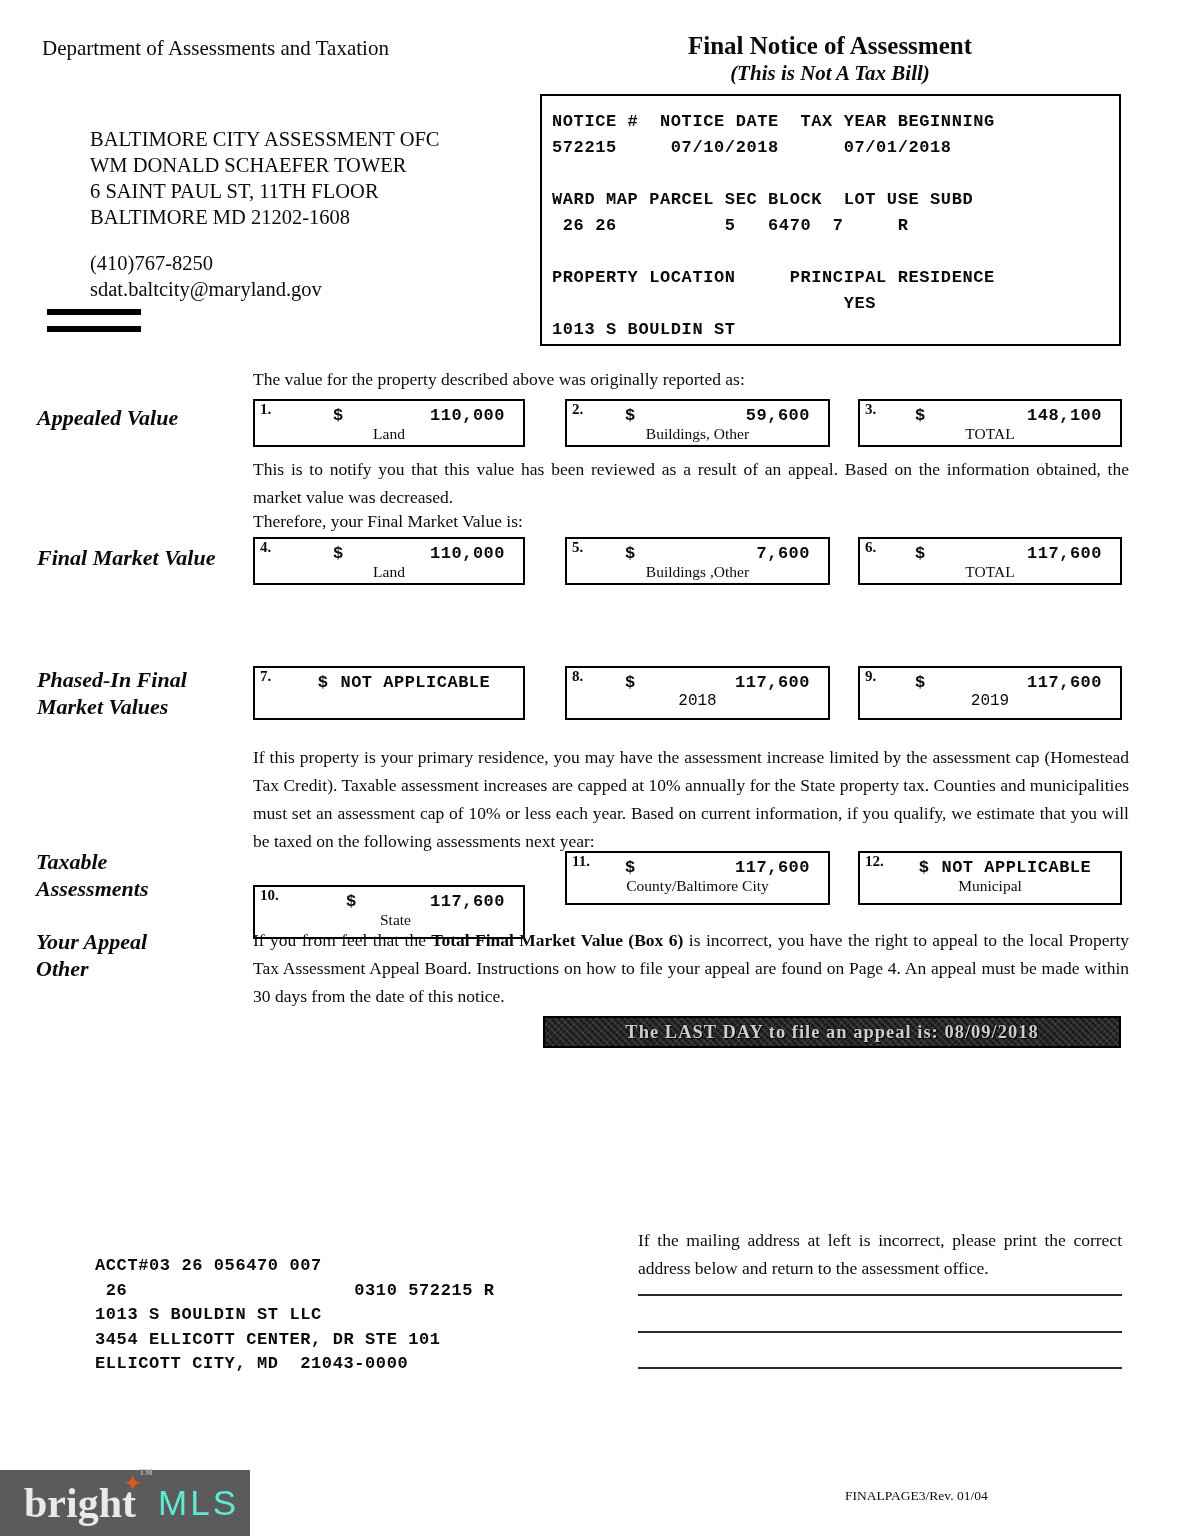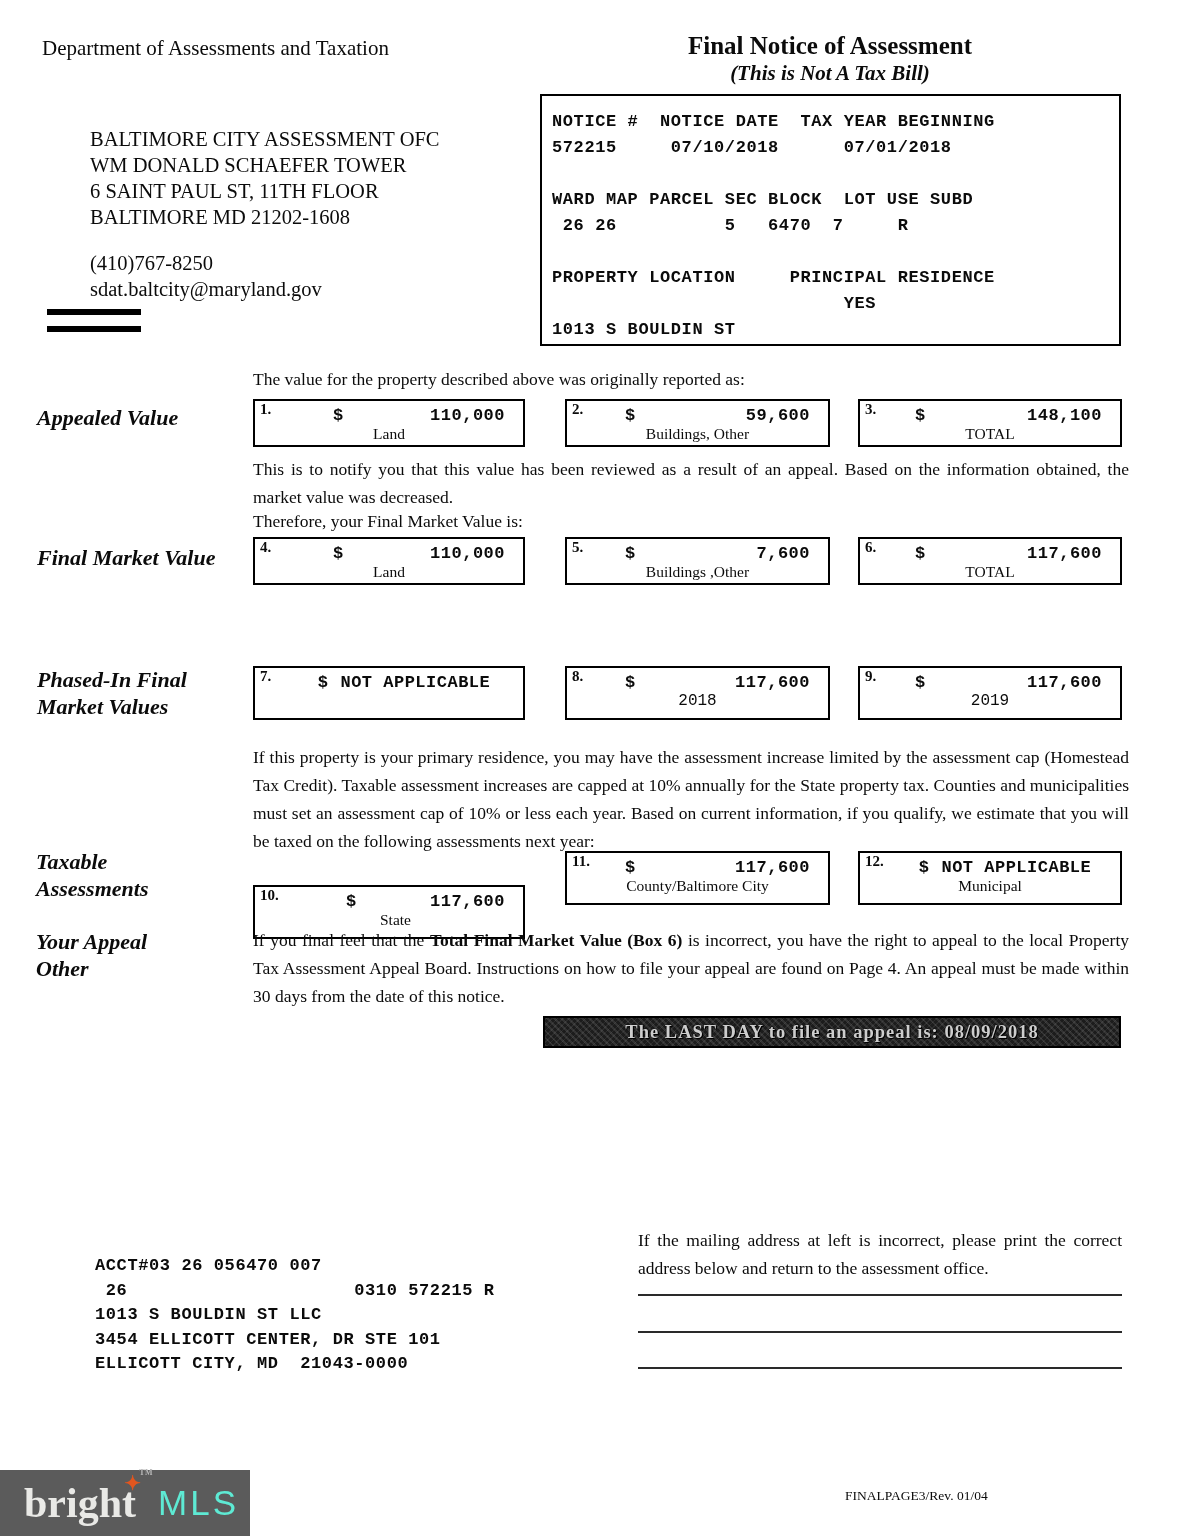--- a/index.html
+++ b/index.html
@@ -212,21 +212,21 @@
   <div class="vbox na" style="left:858px; top:851px; width:264px; height:54px;">
     <span class="vnum">12.</span>
     <div class="amt-row">
         <span class="dollar">$</span>
         <span class="amt">NOT APPLICABLE</span>
       </div>
     <div class="vlabel">Municipal</div>
   </div>
 
   <div class="abs para just" style="left:253px; top:926px; width:876px;">
-    <span>If you final feel that the </span><b>Total Final Market Value (Box 6)</b><span> is incorrect, you have the right to appeal to the local Property Tax Assessment Appeal Board. Instructions on how to file your appeal are found on Page 4. An appeal must be made within 30 days from the date of this notice.</span>
+    <span>If you from feel that the </span><b>Total Final Market Value (Box 6)</b><span> is incorrect, you have the right to appeal to the local Property Tax Assessment Appeal Board. Instructions on how to file your appeal are found on Page 4. An appeal must be made within 30 days from the date of this notice.</span>
   </div>
 
   <div class="abs lastday">The LAST DAY to file an appeal is: 08/09/2018</div>
 
   <pre class="abs acct mono-block" style="line-height:24.5px;">ACCT#03 26 056470 007
  26                     0310 572215 R
 1013 S BOULDIN ST LLC
 3454 ELLICOTT CENTER, DR STE 101
 ELLICOTT CITY, MD  21043-0000</pre>
 

